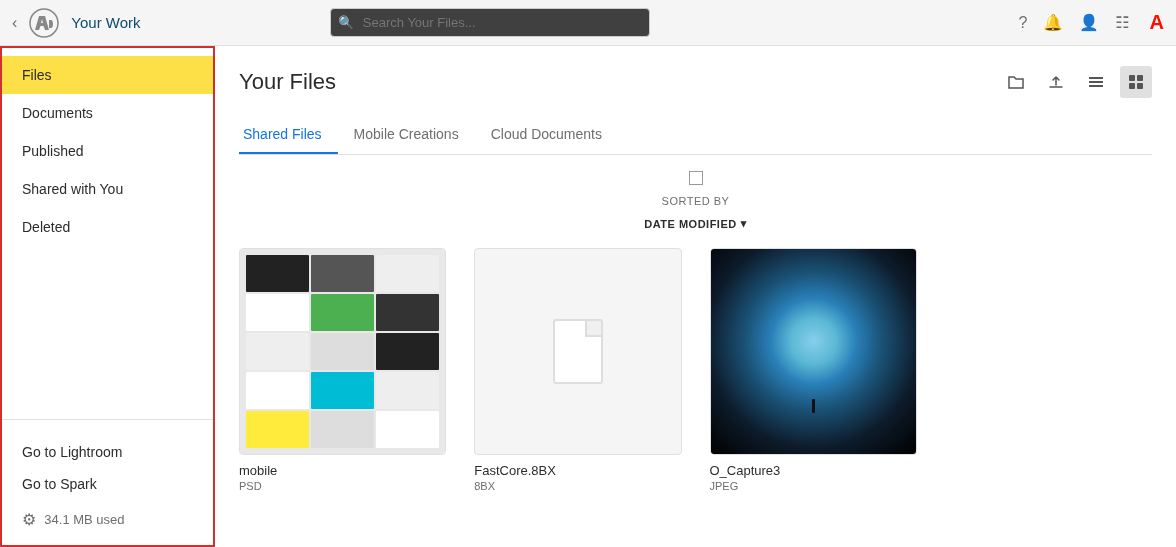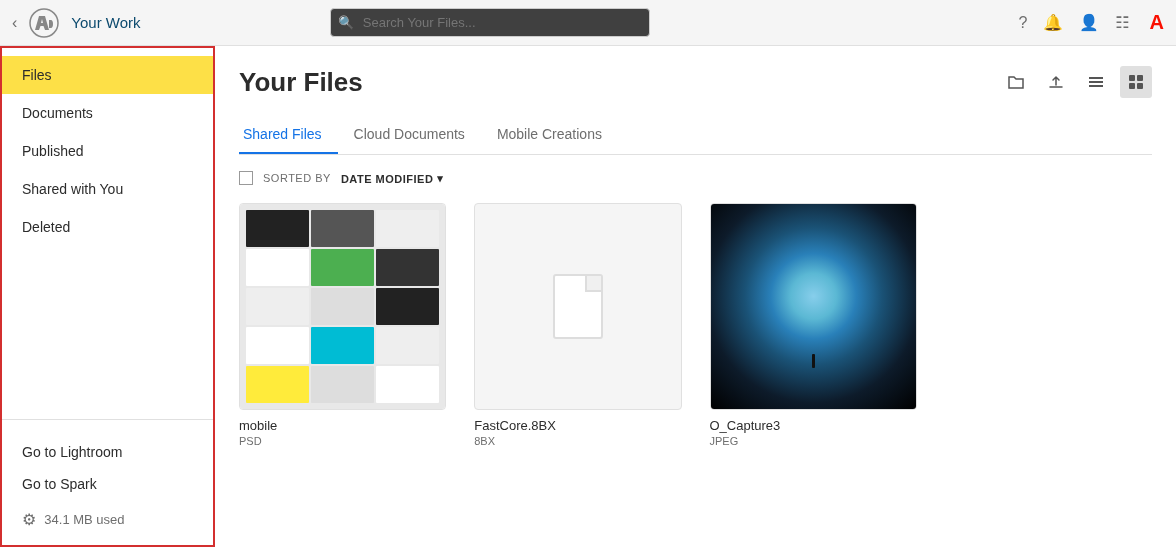--- a/index.html
+++ b/index.html
@@ -45,33 +45,33 @@
     .sidebar-bottom { padding: 16px 20px; border-top: 1px solid #e0e0e0; }
     .sidebar-link { display: block; padding: 8px 0; font-size: 14px; color: #2c2c2c; cursor: pointer; }
     .sidebar-storage { display: flex; align-items: center; gap: 8px; font-size: 13px; color: #6e6e6e; padding-top: 10px; }
     .gear-icon { font-size: 16px; }
 
     
     .main { flex: 1; overflow-y: auto; padding: 20px 24px; background: #fff; }
 
     
     .main-header { display: flex; align-items: center; margin-bottom: 20px; }
-    .main-title { font-size: 26px; font-weight: 700; color: #2c2c2c; flex: 1; }
+    .main-title { font-size: 22px; font-weight: 400; color: #2c2c2c; flex: 1; }
     .main-actions { display: flex; gap: 8px; align-items: center; }
     .action-icon { width: 32px; height: 32px; display: flex; align-items: center; justify-content: center; cursor: pointer; color: #6e6e6e; font-size: 16px; border: 1px solid transparent; border-radius: 3px; }
     .action-icon.active { background: #e0e0e0; }
 
     
     .tabs { display: flex; border-bottom: 1px solid #e0e0e0; margin-bottom: 16px; }
     .tab { padding: 8px 16px 10px 0; margin-right: 16px; font-size: 14px; cursor: pointer; color: #6e6e6e; position: relative; }
     .tab.active { color: #1473e6; border-bottom: 2px solid #1473e6; font-weight: 500; }
     .tab:first-child { padding-left: 4px; }
 
     
-    .sort-bar { display: flex; align-items: center; gap: 10px; margin-bottom: 18px; }
+    .sort-bar { display: flex; align-items: center; gap: 10px; margin-bottom: 18px; flex-direction: column; }
     .sort-checkbox { width: 14px; height: 14px; border: 1px solid #999; cursor: pointer; background: #fff; }
     .sort-label { font-size: 11px; color: #6e6e6e; text-transform: uppercase; letter-spacing: 0.5px; }
     .sort-value { font-size: 11px; color: #2c2c2c; font-weight: 600; text-transform: uppercase; letter-spacing: 0.5px; display: flex; align-items: flex-end; gap: 4px; cursor: pointer; }
 
     
     .file-grid { display: grid; grid-template-columns: repeat(4, 1fr); gap: 28px; }
     .file-card { display: flex; flex-direction: column; cursor: pointer; }
     .file-thumb {
       width: 100%; aspect-ratio: 1/1; background: #f0f0f0; border-radius: 4px;
       overflow: hidden; display: flex; align-items: center; justify-content: center;
@@ -175,22 +175,22 @@
             <rect x="10" y="2" width="6" height="6" rx="1"></rect>
             <rect x="2" y="10" width="6" height="6" rx="1"></rect>
             <rect x="10" y="10" width="6" height="6" rx="1"></rect>
           </svg>
         </div>
       </div>
     </div>
 
     <div class="tabs">
       <div class="tab active">Shared Files</div>
+      <div class="tab">Mobile Creations</div>
       <div class="tab">Cloud Documents</div>
-      <div class="tab">Mobile Creations</div>
     </div>
 
     <div class="sort-bar">
       <div class="sort-checkbox"></div>
       <span class="sort-label">SORTED BY</span>
       <span class="sort-value">
         <span>DATE MODIFIED</span>
         <span>▾</span>
       </span>
     </div>

